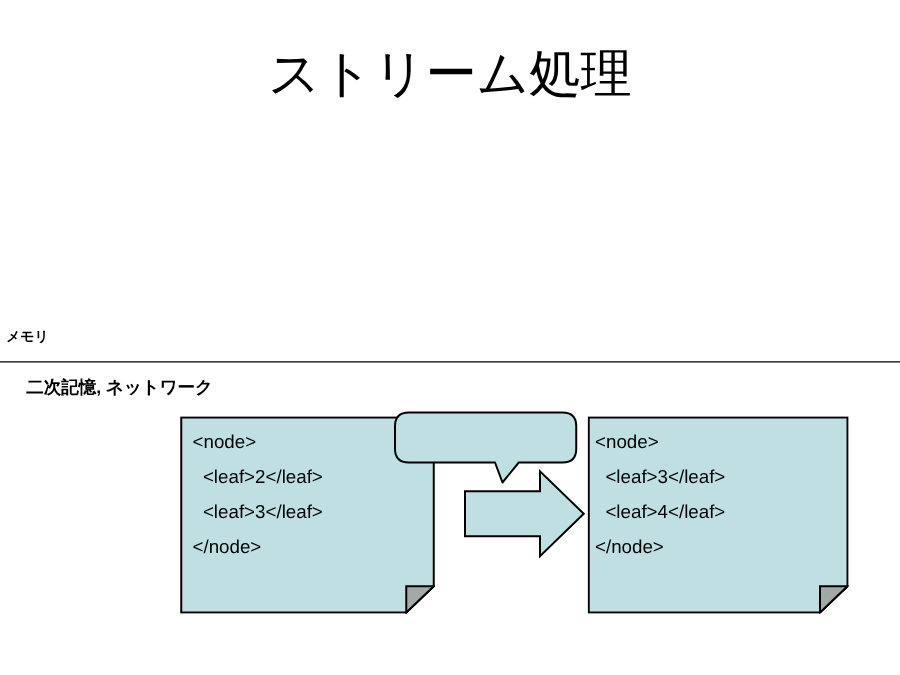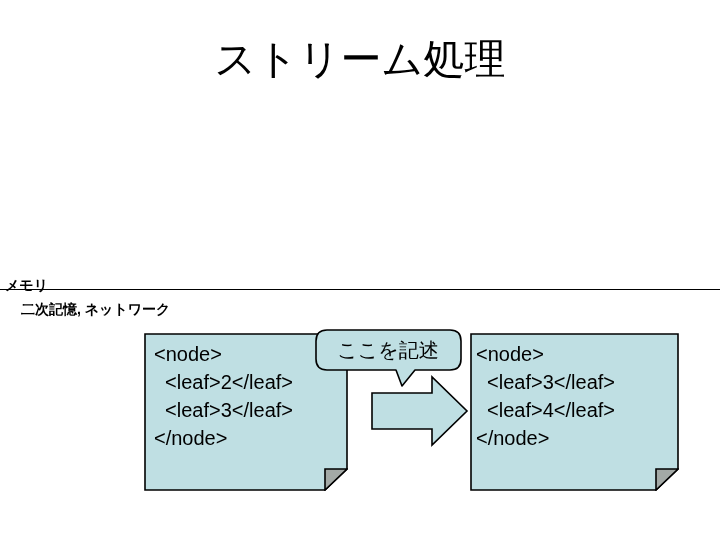--- a/index.html
+++ b/index.html
@@ -36,22 +36,22 @@
     font-weight: 400;
     letter-spacing: 0px;
     color: #000000;
     white-space: nowrap;
   }
 
   
   #memory-label {
     position: absolute;
     left: 5px;
-    top: 277px;
-    font-size: 14px;
+    top: 264px;
+    font-size: 11px;
     font-weight: 700;
     line-height: 1.2;
     white-space: nowrap;
   }
   #divider-line {
     position: absolute;
     left: 0px;
     top: 289px;
     width: 720px;
     height: 0;
@@ -69,21 +69,21 @@
 
   
   .doc {
     position: absolute;
   }
   .doc svg { display: block; }
 
   .doc-text {
     position: absolute;
     left: 0; top: 0;
-    font-size: 20px;
+    font-size: 15px;
     line-height: 28px;
     color: #000000;
     white-space: pre;
     pointer-events: none;
   }
 
   #doc-left  { left: 144px; top: 333px; width: 204px; height: 158px; }
   #doc-right { left: 470px; top: 333px; width: 209px; height: 158px; }
 
   #doc-left .doc-text  { left: 10px;  top: 7px; }
@@ -160,16 +160,15 @@
     <svg width="106" height="78" viewBox="0 0 106 78" xmlns="http://www.w3.org/2000/svg">
       <path d="M6,21 L66,21 L66,5 L101,39 L66,73 L66,57 L6,57 Z" fill="#bfdfe3" stroke="#000000" stroke-width="1.6" stroke-linejoin="miter"></path>
     </svg>
   </div>
 
   <div id="callout">
     <svg width="152" height="62" viewBox="0 0 152 62" xmlns="http://www.w3.org/2000/svg">
       <path d="M13,2 L136,2 Q147,2 147,13 L147,31 Q147,42 136,42
                L101,42 L88,58 L82,42 L13,42 Q2,42 2,31 L2,13 Q2,2 13,2 Z" fill="#bfdfe3" stroke="#000000" stroke-width="1.6" stroke-linejoin="round"></path>
     </svg>
-    <div id="callout-label">ここを記述</div>
   </div>
 
 </div>
 
 </body></html>

